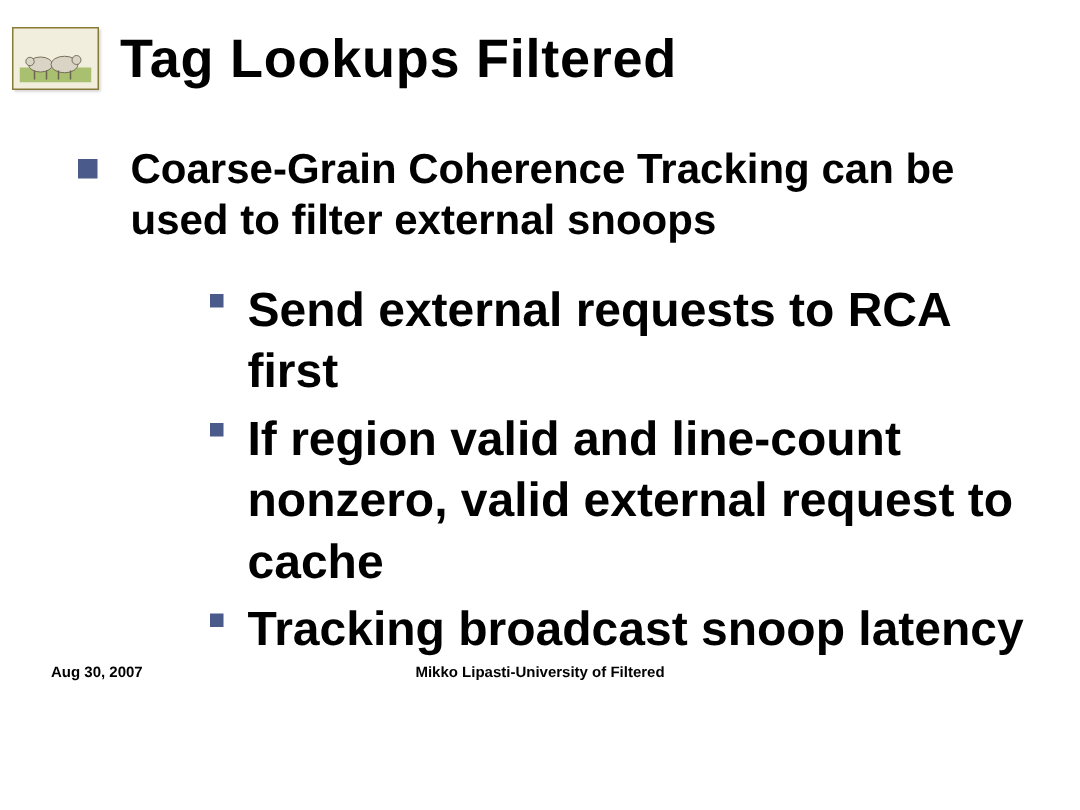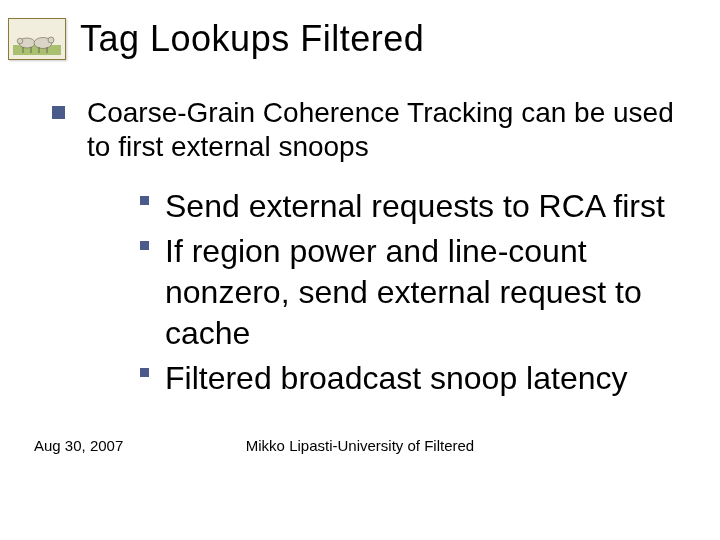--- a/index.html
+++ b/index.html
@@ -10,20 +10,21 @@
     background: #ffffff;
     font-family: Verdana, Geneva, sans-serif;
     color: #000;
     overflow: hidden;
   }
   .slide {
     position: relative;
     width: 720px;
     height: 468px;
     box-sizing: border-box;
+    font-weight: bold;
   }
   .header {
     display: flex;
     align-items: center;
     padding: 18px 0 0 8px;
   }
   .logo {
     width: 58px;
     height: 42px;
     background: #f2eedd;
@@ -85,21 +86,21 @@
   }
   .footer {
     position: absolute;
     bottom: 14px;
     left: 0;
     width: 100%;
     box-sizing: border-box;
     padding: 0 34px;
     display: flex;
     justify-content: space-between;
-    font-size: 15px;
+    font-size: 10px;
     color: #000;
   }
   .footer .center {
     position: absolute;
     left: 50%;
     transform: translateX(-50%);
   }
 </style>
 </head>
 <body>
@@ -119,34 +120,34 @@
         <line x1="26" y1="24" x2="26" y2="30" stroke="#6a6450" stroke-width="1"></line>
         <line x1="34" y1="24" x2="34" y2="30" stroke="#6a6450" stroke-width="1"></line>
       </svg>
     </div>
     <div class="title">Tag Lookups Filtered</div>
   </div>
 
   <div class="body">
     <div class="lvl1">
       <div class="bullet1"></div>
-      <div class="lvl1-text">Coarse-Grain Coherence Tracking can be used to first external snoops</div>
+      <div class="lvl1-text">Coarse-Grain Coherence Tracking can be used to filter external snoops</div>
     </div>
     <div class="sub-list">
       <div class="lvl2">
         <div class="bullet2"></div>
         <div class="lvl2-text">Send external requests to RCA first</div>
       </div>
       <div class="lvl2">
         <div class="bullet2"></div>
-        <div class="lvl2-text">If region power and line-count nonzero, send external request to cache</div>
+        <div class="lvl2-text">If region valid and line-count nonzero, valid external request to cache</div>
       </div>
       <div class="lvl2">
         <div class="bullet2"></div>
-        <div class="lvl2-text">Filtered broadcast snoop latency</div>
+        <div class="lvl2-text">Tracking broadcast snoop latency</div>
       </div>
     </div>
   </div>
 
   <div class="footer">
     <span>Aug 30, 2007</span>
     <span class="center">Mikko Lipasti-University of Filtered</span>
     <span></span>
   </div>
 

